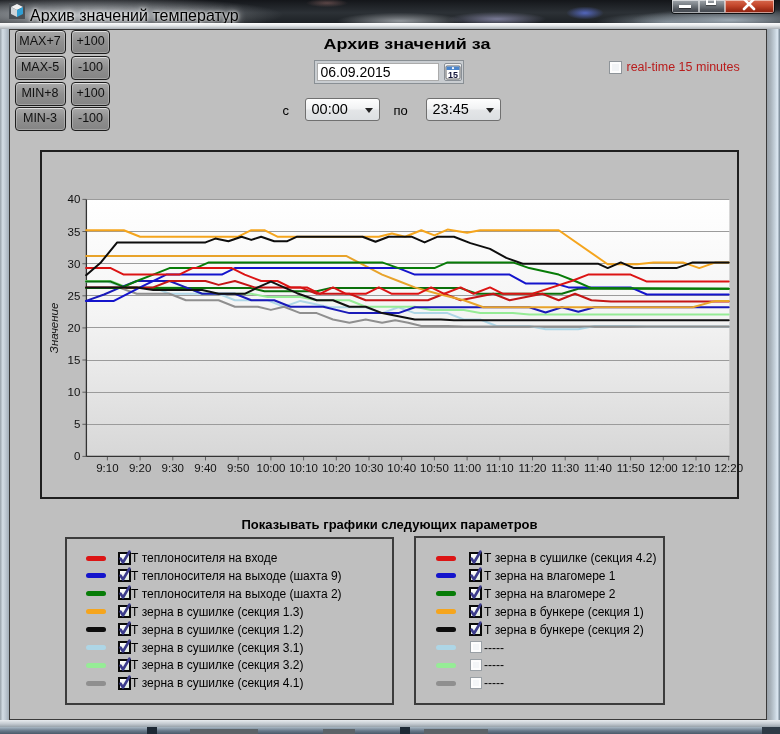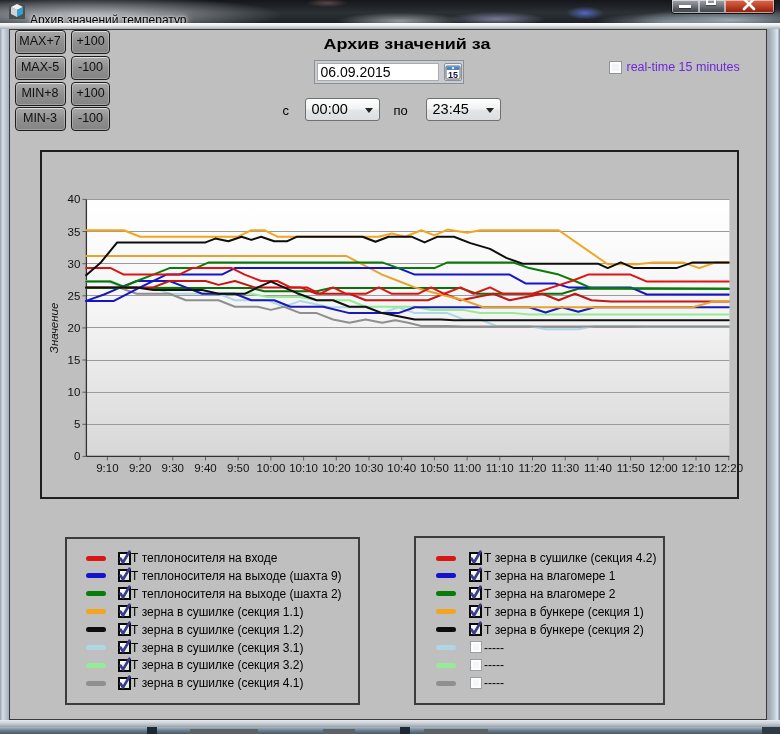--- a/index.html
+++ b/index.html
@@ -6,21 +6,21 @@
 #titlebar{position:absolute;left:0;top:0;width:780px;height:23px;
  background:
   radial-gradient(26px 9px at 585px 13px,rgba(85,105,195,.95),rgba(85,105,195,0) 72%),
   radial-gradient(70px 10px at 497px 19px,rgba(150,150,185,.75),rgba(150,150,185,0) 70%),
   radial-gradient(30px 6px at 327px 3px,rgba(170,120,115,.45),rgba(170,120,115,0) 70%),
   radial-gradient(90px 12px at 400px 21px,rgba(175,180,185,.8),rgba(175,180,185,0) 70%),
   radial-gradient(230px 22px at 88px 15px,rgba(178,182,186,1),rgba(178,182,186,0) 85%),
   radial-gradient(110px 13px at 730px 20px,rgba(158,170,180,1),rgba(158,170,180,0) 90%),radial-gradient(85px 11px at 668px 22px,rgba(138,150,160,.8),rgba(138,150,160,0) 85%),
   linear-gradient(to bottom,#14161a,#2c3136 55%,#1d2125)}
 #ticon{position:absolute;left:9px;top:3px;width:16px;height:16px}
-#ttext{position:absolute;left:30px;top:13px;font-size:12px;color:#000;text-shadow:0 0 3px rgba(255,255,255,.95),0 0 6px rgba(255,255,255,.85),0 0 10px rgba(255,255,255,.6)}
+#ttext{position:absolute;left:30px;top:7px;font-size:16px;color:#000;text-shadow:0 0 3px rgba(255,255,255,.95),0 0 6px rgba(255,255,255,.85),0 0 10px rgba(255,255,255,.6)}
 #caps{position:absolute;left:671px;top:0;width:104px;height:13.5px;border:1px solid #0e1114;border-top:none;border-radius:0 0 4px 4px;overflow:hidden}
 .seg{float:left;height:100%;box-shadow:inset 0 0 0 1px rgba(255,255,255,.55)}
 #bmin{width:27px;background:linear-gradient(to bottom,#a2a8ae,#757b81 40%,#4e535a 75%,#424850)}
 #bmax{width:26px;background:linear-gradient(to bottom,#a2a8ae,#757b81 40%,#4e535a 75%,#424850)}
 #bclose{width:49px;background:linear-gradient(to bottom,#d8694e,#c2452a 45%,#9c2a15 80%,#8f2613)}
 #gmin{position:absolute;left:679px;top:4.5px;width:12px;height:3px;background:#fff;box-shadow:0 1px 1px rgba(0,0,0,.5)}
 #gmax{position:absolute;left:706px;top:-2px;width:10px;height:7px;border:2px solid #fff;box-shadow:0 1px 1px rgba(0,0,0,.4)}
 #gclose{position:absolute;left:738px;top:0;width:22px;height:11px}
 #topsheen{position:absolute;left:0;top:23px;width:780px;height:6px;background:linear-gradient(to bottom,#fdfdfd,#e7eaec 40%,#abb1b6)}
 #leftglass{position:absolute;left:0;top:29px;width:9px;height:691px;background:linear-gradient(to right,#97a1a9,#d3dde5 30%,#c0cad4 60%,#a3afb9)}
@@ -31,28 +31,28 @@
 .tgap{position:absolute;top:726.5px;width:10px;height:7.5px;background:#1c2834}
 .tbox{position:absolute;top:728.5px;height:5px;background:#5c6368}
 
 .btn{position:absolute;border:1.5px solid #1d1d1d;border-radius:4px;background:linear-gradient(to bottom,#a9a9a9,#8f8f8f 50%,#848484);box-shadow:inset 0 1px 0 rgba(255,255,255,.5),inset 0 0 0 1px rgba(255,255,255,.25);color:#111;font-size:12.5px;text-align:center;line-height:21px}
 #heading{position:absolute;left:247px;top:7px;width:300px;text-align:center;font-size:13.8px;font-weight:bold;color:#000;transform:scaleX(1.3)}
 #dtp{position:absolute;left:304px;top:30px;width:150px;height:24px;border:1px solid #898f94;background:#c9cdd1}
 #dtptext{position:absolute;left:2px;top:2px;width:122px;height:18px;background:#fff;border:1px solid #ababab;font-size:14px;color:#000;line-height:17px;padding-left:3px}
 #dtpbtn{position:absolute;left:129px;top:2px;width:18px;height:18px;border:1px solid #8a9097;border-radius:2px;background:linear-gradient(to bottom,#f4f5f6,#dfe2e5)}
 .cb{position:absolute;width:13px;height:13px;background:#f2f4f6;border:1px solid #8e9499;box-shadow:inset 0 0 0 2px #fdfdfd}
 #rt{left:599px;top:31px}
-#rttext{position:absolute;left:617px;top:30px;font-size:12.5px;color:#6d28d9}
+#rttext{position:absolute;left:617px;top:30px;font-size:12.5px;color:#b91c1c}
 .lbl{position:absolute;font-size:13px;color:#000}
 .combo{position:absolute;width:75px;height:23px;border:1px solid #707070;border-radius:3px;background:linear-gradient(to bottom,#fefefe,#f2f3f4 45%,#e3e5e7 55%,#dcdfe2);font-size:14.5px;color:#000;line-height:21px;padding-left:6px}
 .combo i{position:absolute;right:6px;top:9px;width:0;height:0;border-left:4.5px solid transparent;border-right:4.5px solid transparent;border-top:5px solid #242424;font-style:normal}
 #chartbox{position:absolute;left:30.5px;top:120.5px;width:699px;height:349px;border:2px solid #1f1f1f}
 #showlabel{position:absolute;left:220px;top:487px;width:320px;text-align:center;font-size:13px;font-weight:bold;color:#000}
 .legend{position:absolute;border:2px solid #3c3c3c}
-#leg1{left:55.5px;top:507px;width:295px;height:168px}
+#leg1{left:55.5px;top:507px;width:329px;height:168px}
 #leg2{left:404.5px;top:506.5px;width:251px;height:169px}
 .lrow{position:absolute;height:18px}
 .sw{position:absolute;left:0;top:6px;width:20px;height:5px;border-radius:2.5px}
 .lcb{position:absolute;left:32px;top:2px;width:13px;height:13px;background:linear-gradient(160deg,#ffffff,#eef4ee 60%,#dceadc);border:2px solid #090909}
 .lcb svg{position:absolute;left:-2px;top:-2px;overflow:visible}
 .ucb{position:absolute;left:32px;top:2px;width:12px;height:12px;background:#f4f6f8;border:1px solid #9aa0a5;box-shadow:inset 0 0 0 2px #fdfdfd}
 .ltx{position:absolute;left:45px;top:1.5px;font-size:12px;color:#000;white-space:nowrap}
 </style></head>
 <body>
 <div id="frame">
@@ -189,20 +189,21 @@
           <path d="M44.1,135.4 L111.2,135.4 L127.5,129.0 L163.5,129.0 L176.6,132.9 L192.9,129.0 L212.6,135.4 L258.3,135.4 L274.7,141.8 L307.4,141.8 L323.7,148.3 L385.9,148.3 L402.2,141.8 L418.6,148.3 L451.3,141.8 L467.6,148.3 L500.3,141.8 L516.7,148.3 L533.0,141.8 L549.4,148.3 L569.0,149.6 L686.7,149.6" fill="none" stroke="#c41616" stroke-width="2" stroke-linejoin="round" stroke-linecap="round"></path>
           <path d="M44.1,103.9 L304.1,103.9 L340.1,122.6 L356.4,129.0 L372.8,135.4 L395.7,141.8 L421.8,148.3 L441.4,155.3 L650.7,155.3 L673.6,148.9 L686.7,148.9" fill="none" stroke="#e8a32a" stroke-width="2" stroke-linejoin="round" stroke-linecap="round"></path>
           <path d="M44.1,148.9 L71.9,148.9 L98.1,135.4 L124.3,122.6 L179.8,122.6 L192.9,116.1 L356.4,116.1 L372.8,122.6 L467.6,122.6 L484.0,131.6 L513.4,131.6 L526.5,135.4 L588.6,135.4 L604.9,142.5 L686.7,142.5" fill="none" stroke="#1414cc" stroke-width="2" stroke-linejoin="round" stroke-linecap="round"></path>
           <path d="M44.1,136.1 L78.5,136.1 L94.8,129.0 L111.2,122.6 L127.5,116.1 L153.7,116.1 L166.8,110.4 L340.1,110.4 L356.4,116.1 L392.4,116.1 L405.5,110.4 L470.9,110.4 L487.2,116.1 L516.7,122.6 L533.0,129.0 L549.4,136.1 L686.7,136.7" fill="none" stroke="#077c07" stroke-width="2" stroke-linejoin="round" stroke-linecap="round"></path>
           <path d="M44.1,116.1 L68.7,116.1 L81.8,122.6 L137.3,122.6 L150.4,116.1 L189.7,116.1 L202.7,122.6 L219.1,129.0 L235.4,129.0 L248.5,135.4 L264.9,135.4 L277.9,141.8 L291.0,135.4 L304.1,141.8 L323.7,141.8 L336.8,135.4 L349.9,141.8 L376.0,141.8 L389.1,135.4 L402.2,141.8 L418.6,135.4 L431.6,141.8 L448.0,135.4 L461.1,141.8 L490.5,141.8 L510.1,135.4 L529.7,129.0 L546.1,122.6 L588.6,122.6 L604.9,129.6 L686.7,129.6" fill="none" stroke="#dc1414" stroke-width="2" stroke-linejoin="round" stroke-linecap="round"></path>
           <path d="M44.1,135.4 L94.8,135.4 L111.2,138.0 L160.2,138.0 L176.6,141.8 L202.7,141.8 L215.8,135.4 L228.9,129.6 L242.0,135.4 L255.1,141.2 L274.7,148.3 L291.0,148.3 L307.4,154.7 L323.7,154.7 L340.1,161.1 L356.4,164.3 L372.8,167.5 L398.9,167.5 L412.0,168.2 L686.7,168.2" fill="none" stroke="#111111" stroke-width="2" stroke-linejoin="round" stroke-linecap="round"></path>
           <path d="M44.1,78.2 L81.8,78.2 L98.1,84.7 L196.2,84.7 L209.3,78.2 L222.4,78.2 L235.4,84.7 L336.8,84.7 L349.9,81.5 L363.0,84.7 L379.3,78.2 L392.4,83.4 L405.5,77.6 L425.1,80.8 L438.2,78.2 L516.7,78.2 L565.7,112.3 L595.1,112.3 L611.5,110.4 L640.9,110.4 L657.3,116.1 L673.6,110.4 L686.7,110.4" fill="none" stroke="#f5a51d" stroke-width="2" stroke-linejoin="round" stroke-linecap="round"></path>
           <path d="M44.1,123.2 L58.9,110.4 L75.2,90.4 L163.5,90.4 L173.3,86.6 L186.4,89.2 L199.5,84.7 L209.3,87.9 L219.1,84.7 L232.2,89.2 L245.3,89.2 L255.1,84.7 L320.5,84.7 L333.5,89.8 L346.6,84.7 L369.5,84.7 L382.6,90.4 L395.7,84.7 L412.0,84.7 L428.4,91.1 L448.0,96.9 L464.3,105.9 L480.7,111.7 L555.9,111.7 L565.7,116.1 L578.8,110.4 L591.9,116.1 L634.4,116.1 L650.7,110.4 L686.7,110.4" fill="none" stroke="#0d0d0d" stroke-width="2" stroke-linejoin="round" stroke-linecap="round"></path>
         </svg>
       </div>
+  <div id="showlabel">Показывать графики следующих параметров</div>
   <div id="leg1" class="legend">
         <div class="lrow" style="left:0;top:11.0px">
           <div class="sw" style="left:19px;background:#dc1414"></div>
           <div class="lcb" style="left:51px">
             <svg width="13" height="13" viewBox="0 0 13 13">
               <path d="M2.5 6.5 L5 10.5 L11.5 -0.5" fill="none" stroke="#3c3c8c" stroke-width="2.6" stroke-linecap="round" stroke-linejoin="round"></path>
             </svg>
           </div>
           <div class="ltx" style="left:64px">Т теплоносителя на входе</div>
         </div>
@@ -224,21 +225,21 @@
           </div>
           <div class="ltx" style="left:64px">Т теплоносителя на выходе (шахта 2)</div>
         </div>
         <div class="lrow" style="left:0;top:64.7px">
           <div class="sw" style="left:19px;background:#f5a51d"></div>
           <div class="lcb" style="left:51px">
             <svg width="13" height="13" viewBox="0 0 13 13">
               <path d="M2.5 6.5 L5 10.5 L11.5 -0.5" fill="none" stroke="#3c3c8c" stroke-width="2.6" stroke-linecap="round" stroke-linejoin="round"></path>
             </svg>
           </div>
-          <div class="ltx" style="left:64px">Т зерна в сушилке (секция 1.1)</div>
+          <div class="ltx" style="left:64px">Т зерна в сушилке (секция 1.3)</div>
         </div>
         <div class="lrow" style="left:0;top:82.6px">
           <div class="sw" style="left:19px;background:#0d0d0d"></div>
           <div class="lcb" style="left:51px">
             <svg width="13" height="13" viewBox="0 0 13 13">
               <path d="M2.5 6.5 L5 10.5 L11.5 -0.5" fill="none" stroke="#3c3c8c" stroke-width="2.6" stroke-linecap="round" stroke-linejoin="round"></path>
             </svg>
           </div>
           <div class="ltx" style="left:64px">Т зерна в сушилке (секция 1.2)</div>
         </div>

